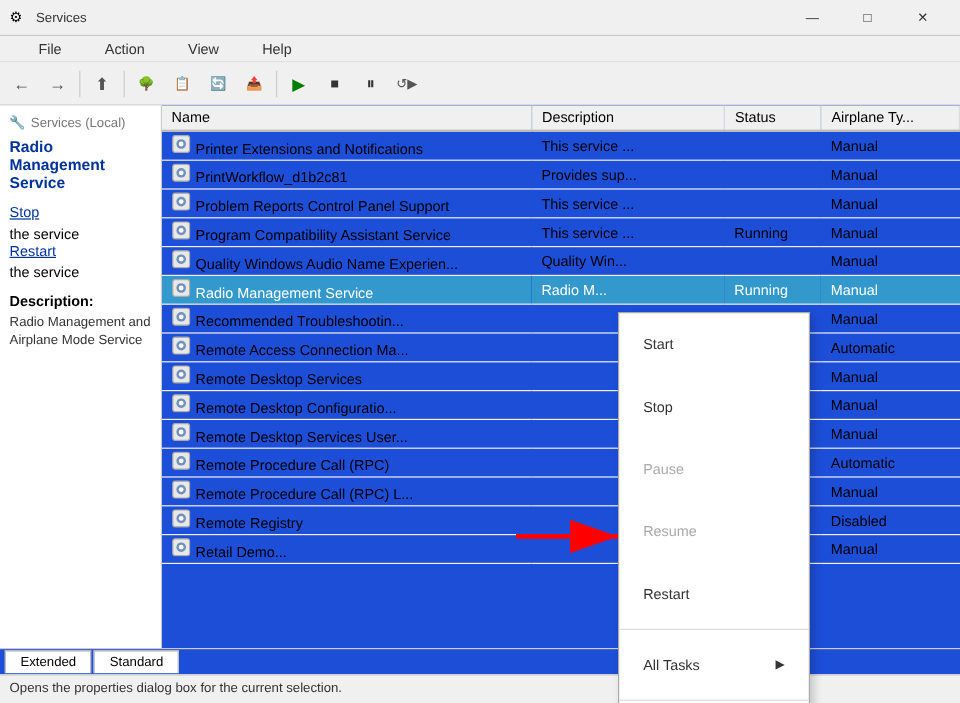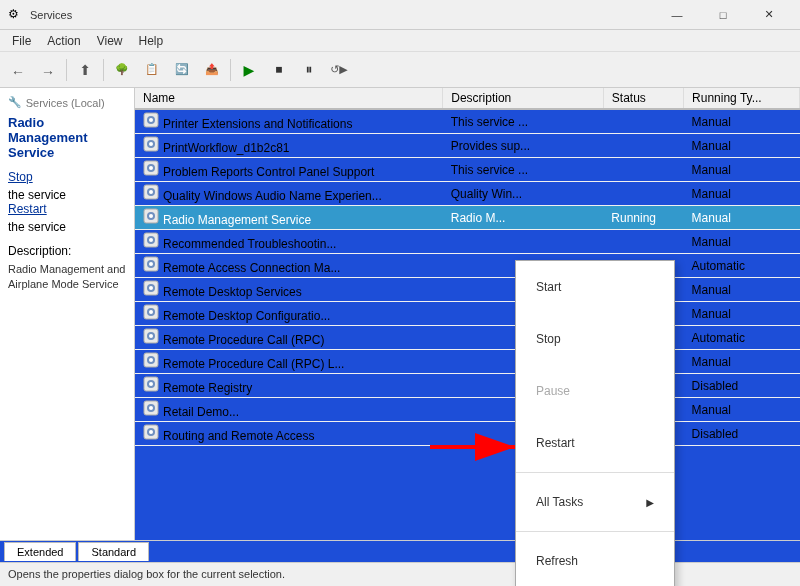--- a/index.html
+++ b/index.html
@@ -7,36 +7,36 @@
     
     
     .title-bar { background: #f0f0f0; height: 30px; display: flex; align-items: center; padding: 0 8px; border-bottom: 1px solid #ccc; }
     .title-bar-icon { width: 16px; height: 16px; margin-right: 6px; }
     .title-bar-title { font-size: 11px; color: #333; flex: 1; }
     .title-bar-controls { display: flex; gap: 0; }
     .title-btn { width: 46px; height: 30px; border: none; background: transparent; cursor: pointer; font-size: 11px; display: flex; align-items: center; justify-content: center; color: #333; }
 
     
     .menu-bar { background: #f0f0f0; height: 22px; display: flex; align-items: center; padding: 0 4px; border-bottom: 1px solid #ddd; }
-    .menu-item { padding: 2px 8px; cursor: pointer; font-size: 12px; color: #333; }
+    .menu-item { padding: 2px 8px; cursor: pointer; font-size: 12px; color: #333; margin-left: 20px; }
 
     
     .toolbar { background: #f0f0f0; height: 36px; display: flex; align-items: center; padding: 0 4px; border-bottom: 1px solid #ccc; gap: 2px; }
     .toolbar-btn { width: 28px; height: 28px; border: 1px solid transparent; background: transparent; cursor: pointer; display: flex; align-items: center; justify-content: center; font-size: 14px; color: #555; }
     .toolbar-separator { width: 1px; height: 22px; background: #ccc; margin: 0 2px; }
 
     
     .main-area { display: flex; height: calc(586px - 30px - 22px - 36px - 24px - 22px); }
 
     
     .left-panel { width: 135px; background: white; border-right: 1px solid #ccc; padding: 8px; overflow-y: auto; }
     .left-panel-header { font-size: 11px; color: #777; margin-bottom: 6px; display: flex; align-items: center; gap: 4px; }
     .service-title { font-size: 13px; font-weight: bold; color: #003399; margin-bottom: 10px; }
     .left-panel-link { color: #003399; text-decoration: underline; cursor: pointer; font-size: 12px; display: block; margin-bottom: 4px; }
-    .description-header { font-weight: normal; margin-top: 10px; margin-bottom: 4px; font-size: 12px; }
+    .description-header { font-weight: bold; margin-top: 10px; margin-bottom: 4px; font-size: 12px; }
     .description-text { font-size: 11px; color: #333; line-height: 1.4; }
 
     
     .right-panel { flex: 1; background: #1d4ed8; overflow: hidden; display: flex; flex-direction: column; }
 
     
     .services-table { flex: 1; overflow-y: auto; overflow-x: auto; }
     table { width: 100%; border-collapse: collapse; font-size: 12px; }
     thead tr { background: #f0f0f0; }
     th { text-align: left; padding: 3px 8px; border-right: 1px solid #ddd; border-bottom: 2px solid #bbb; font-weight: normal; white-space: nowrap; cursor: pointer; user-select: none; }
@@ -124,21 +124,21 @@
 
   <div class="right-panel">
 
     <div class="services-table">
       <table>
         <thead>
           <tr>
             <th class="col-name">Name</th>
             <th class="col-desc">Description</th>
             <th class="col-status">Status</th>
-            <th class="col-startup">Running Ty...</th>
+            <th class="col-startup">Airplane Ty...</th>
           </tr>
         </thead>
         <tbody id="services-tbody">
             <tr>
               <td class="col-name"><span style="display:inline-flex;align-items:center;margin-right:4px;">
     <svg width="16" height="16" viewBox="0 0 16 16" style="vertical-align:middle;">
       <rect x="1" y="1" width="14" height="14" rx="2" fill="#e8e8e8" stroke="#aaa" stroke-width="1"></rect>
       <circle cx="8" cy="8" r="4" fill="#7090c0"></circle>
       <circle cx="8" cy="8" r="2" fill="white"></circle>
     </svg>
@@ -171,20 +171,32 @@
               <td class="col-status"></td>
               <td class="col-startup">Manual</td>
             </tr>
             <tr>
               <td class="col-name"><span style="display:inline-flex;align-items:center;margin-right:4px;">
     <svg width="16" height="16" viewBox="0 0 16 16" style="vertical-align:middle;">
       <rect x="1" y="1" width="14" height="14" rx="2" fill="#e8e8e8" stroke="#aaa" stroke-width="1"></rect>
       <circle cx="8" cy="8" r="4" fill="#7090c0"></circle>
       <circle cx="8" cy="8" r="2" fill="white"></circle>
     </svg>
+  </span><span>Program Compatibility Assistant Service</span></td>
+              <td class="col-desc">This service ...</td>
+              <td class="col-status">Running</td>
+              <td class="col-startup">Manual</td>
+            </tr>
+            <tr>
+              <td class="col-name"><span style="display:inline-flex;align-items:center;margin-right:4px;">
+    <svg width="16" height="16" viewBox="0 0 16 16" style="vertical-align:middle;">
+      <rect x="1" y="1" width="14" height="14" rx="2" fill="#e8e8e8" stroke="#aaa" stroke-width="1"></rect>
+      <circle cx="8" cy="8" r="4" fill="#7090c0"></circle>
+      <circle cx="8" cy="8" r="2" fill="white"></circle>
+    </svg>
   </span><span>Quality Windows Audio Name Experien...</span></td>
               <td class="col-desc">Quality Win...</td>
               <td class="col-status"></td>
               <td class="col-startup">Manual</td>
             </tr>
             <tr class="selected">
               <td class="col-name"><span style="display:inline-flex;align-items:center;margin-right:4px;">
     <svg width="16" height="16" viewBox="0 0 16 16" style="vertical-align:middle;">
       <rect x="1" y="1" width="14" height="14" rx="2" fill="#e8e8e8" stroke="#aaa" stroke-width="1"></rect>
       <circle cx="8" cy="8" r="4" fill="#7090c0"></circle>
@@ -243,20 +255,32 @@
               <td class="col-status"></td>
               <td class="col-startup">Manual</td>
             </tr>
             <tr>
               <td class="col-name"><span style="display:inline-flex;align-items:center;margin-right:4px;">
     <svg width="16" height="16" viewBox="0 0 16 16" style="vertical-align:middle;">
       <rect x="1" y="1" width="14" height="14" rx="2" fill="#e8e8e8" stroke="#aaa" stroke-width="1"></rect>
       <circle cx="8" cy="8" r="4" fill="#7090c0"></circle>
       <circle cx="8" cy="8" r="2" fill="white"></circle>
     </svg>
+  </span><span>Remote Desktop Services User...</span></td>
+              <td class="col-desc"></td>
+              <td class="col-status"></td>
+              <td class="col-startup">Manual</td>
+            </tr>
+            <tr>
+              <td class="col-name"><span style="display:inline-flex;align-items:center;margin-right:4px;">
+    <svg width="16" height="16" viewBox="0 0 16 16" style="vertical-align:middle;">
+      <rect x="1" y="1" width="14" height="14" rx="2" fill="#e8e8e8" stroke="#aaa" stroke-width="1"></rect>
+      <circle cx="8" cy="8" r="4" fill="#7090c0"></circle>
+      <circle cx="8" cy="8" r="2" fill="white"></circle>
+    </svg>
   </span><span>Remote Procedure Call (RPC)</span></td>
               <td class="col-desc"></td>
               <td class="col-status">Running</td>
               <td class="col-startup">Automatic</td>
             </tr>
             <tr>
               <td class="col-name"><span style="display:inline-flex;align-items:center;margin-right:4px;">
     <svg width="16" height="16" viewBox="0 0 16 16" style="vertical-align:middle;">
       <rect x="1" y="1" width="14" height="14" rx="2" fill="#e8e8e8" stroke="#aaa" stroke-width="1"></rect>
       <circle cx="8" cy="8" r="4" fill="#7090c0"></circle>
@@ -283,43 +307,32 @@
               <td class="col-name"><span style="display:inline-flex;align-items:center;margin-right:4px;">
     <svg width="16" height="16" viewBox="0 0 16 16" style="vertical-align:middle;">
       <rect x="1" y="1" width="14" height="14" rx="2" fill="#e8e8e8" stroke="#aaa" stroke-width="1"></rect>
       <circle cx="8" cy="8" r="4" fill="#7090c0"></circle>
       <circle cx="8" cy="8" r="2" fill="white"></circle>
     </svg>
   </span><span>Retail Demo...</span></td>
               <td class="col-desc"></td>
               <td class="col-status"></td>
               <td class="col-startup">Manual</td>
-            </tr>
-            <tr>
-              <td class="col-name"><span style="display:inline-flex;align-items:center;margin-right:4px;">
-    <svg width="16" height="16" viewBox="0 0 16 16" style="vertical-align:middle;">
-      <rect x="1" y="1" width="14" height="14" rx="2" fill="#e8e8e8" stroke="#aaa" stroke-width="1"></rect>
-      <circle cx="8" cy="8" r="4" fill="#7090c0"></circle>
-      <circle cx="8" cy="8" r="2" fill="white"></circle>
-    </svg>
-  </span><span>Routing and Remote Access</span></td>
-              <td class="col-desc"></td>
-              <td class="col-status"></td>
-              <td class="col-startup">Disabled</td>
             </tr>
           </tbody>
       </table>
     </div>
   </div>
 </div>
 
 <div class="context-menu" id="context-menu">
 <div class="ctx-item">Start</div>
     <div class="ctx-item">Stop</div>
     <div class="ctx-item disabled">Pause</div>
+    <div class="ctx-item disabled">Resume</div>
     <div class="ctx-item">Restart</div>
     <div class="ctx-separator"></div>
     <div class="ctx-item">All Tasks<span style="font-size: 10px;">▶</span></div>
     <div class="ctx-separator"></div>
     <div class="ctx-item">Refresh</div>
     <div class="ctx-separator"></div>
     <div class="ctx-item highlighted">Properties</div>
     <div class="ctx-separator"></div>
     <div class="ctx-item">Help</div>
   </div>

